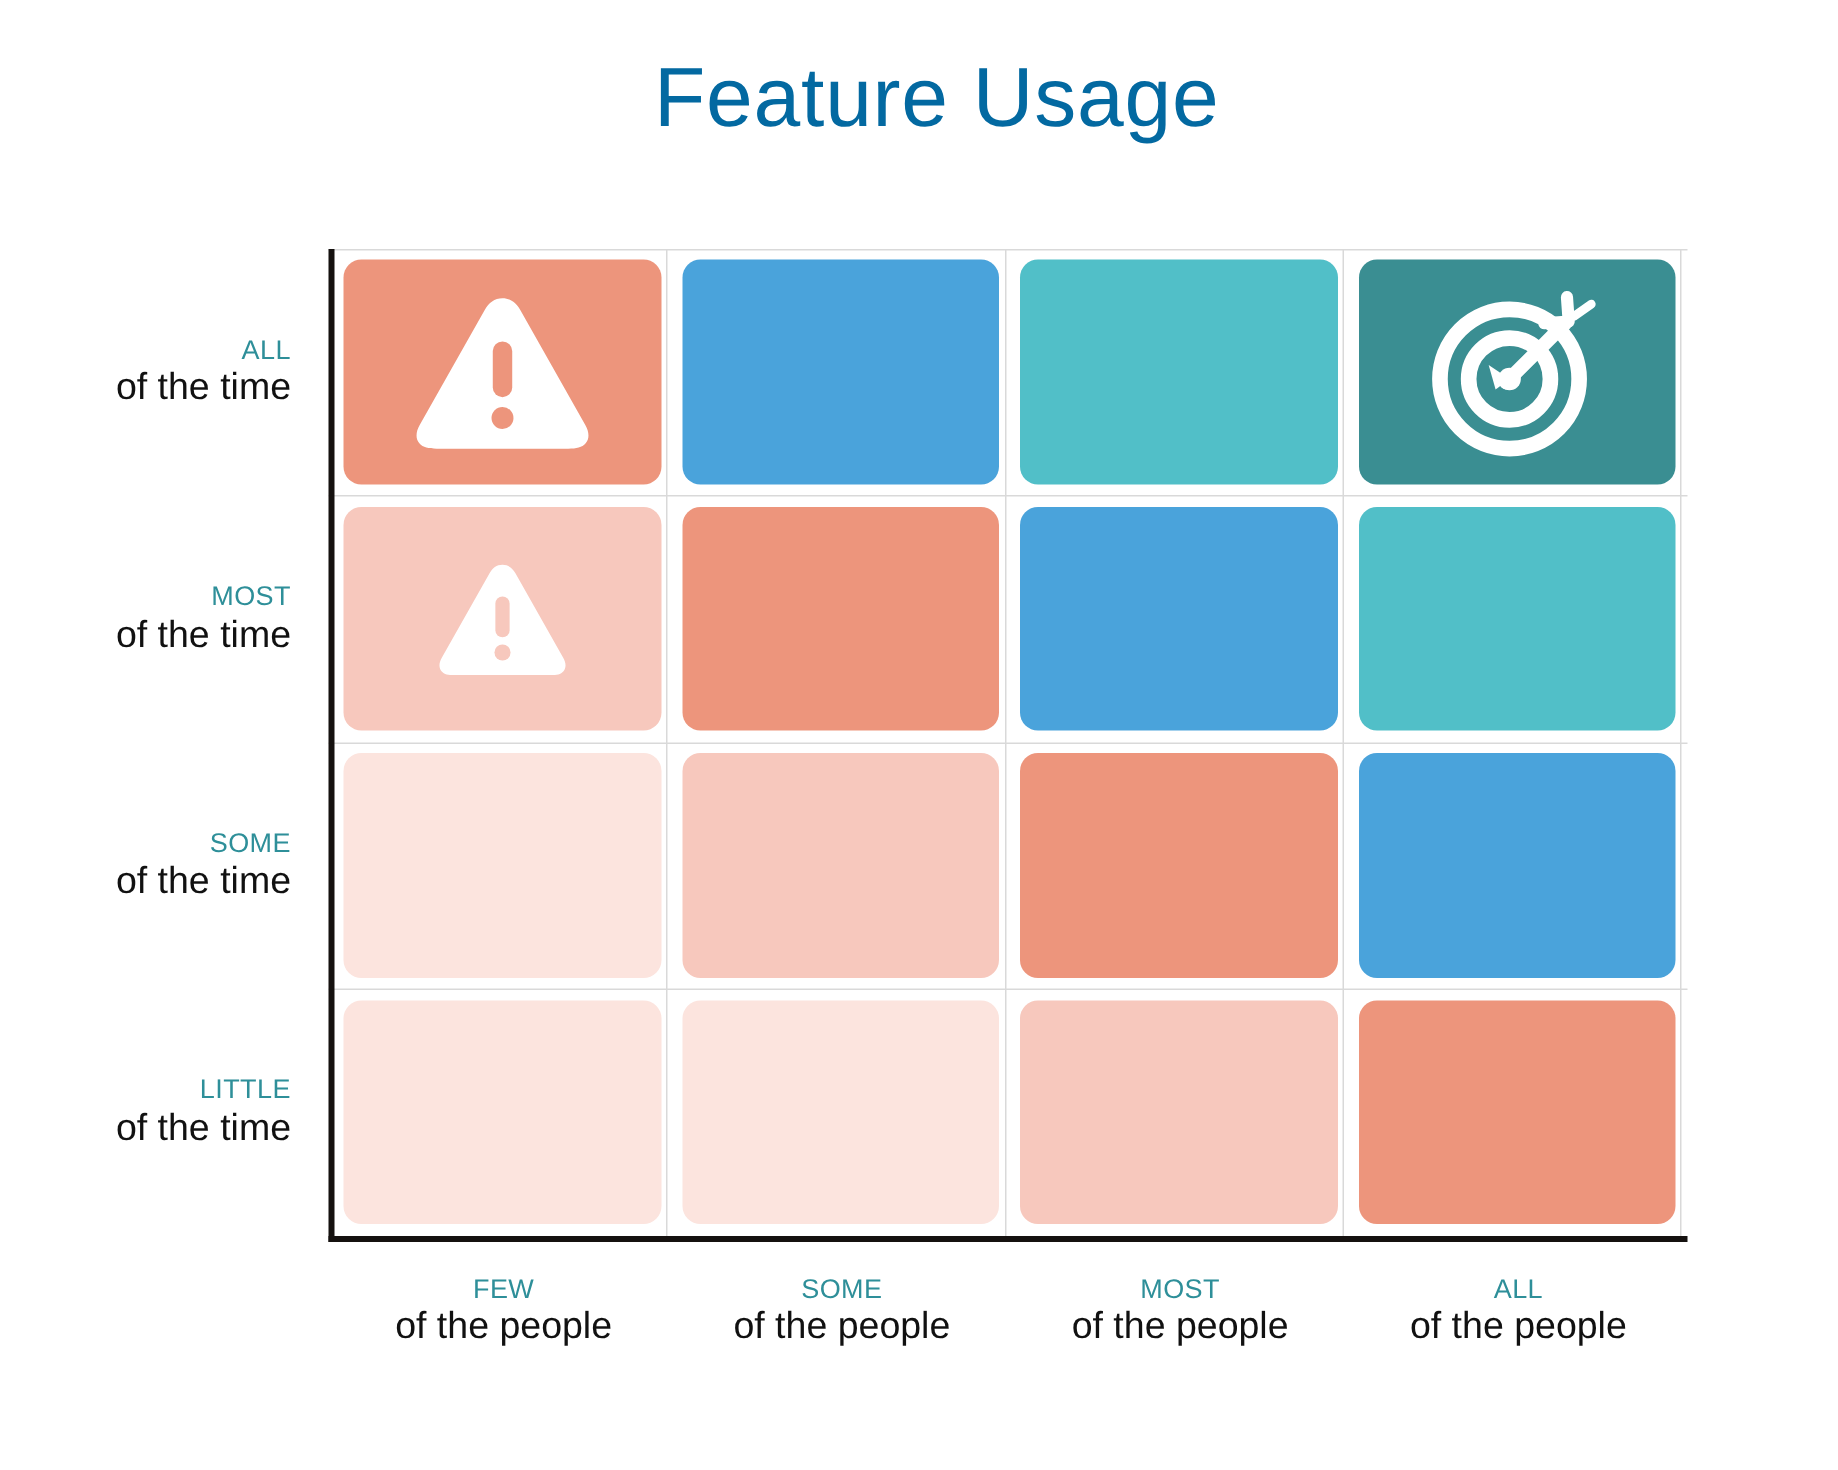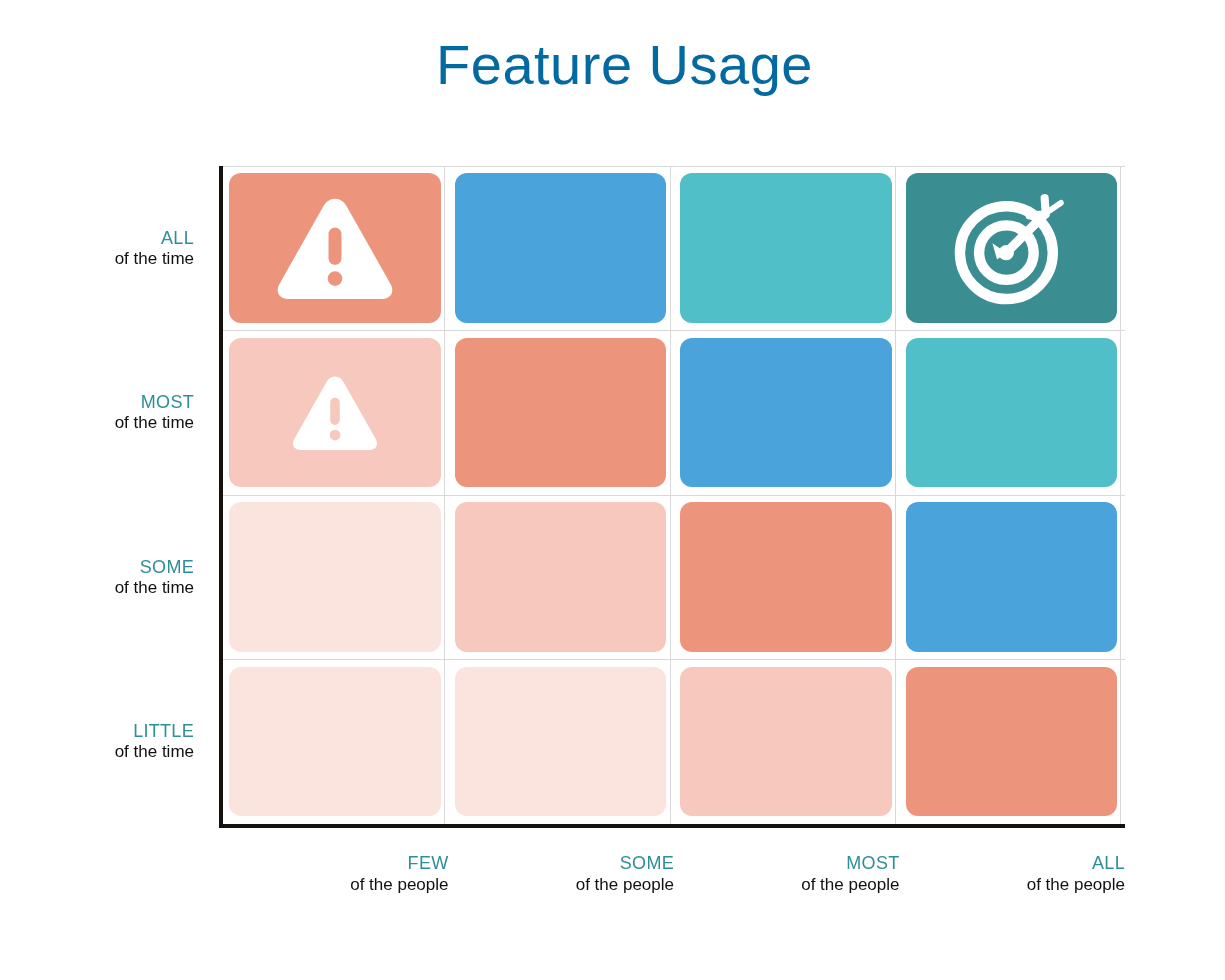--- a/index.html
+++ b/index.html
@@ -110,39 +110,39 @@
     left: 0px;
     top: 166px;
     width: 196px;
     height: 658px;
     display: grid;
     grid-template-rows: repeat(4, 1fr);
   }
   .axis-label {
     display: flex;
     flex-direction: column;
-    align-items: flex-end;
+    align-items: center;
     justify-content: center;
     text-align: center;
     line-height: 1.18;
   }
   #y-labels .axis-label {
     align-items: flex-end;
     text-align: right;
     padding-right: 2px;
   }
   .label-key {
     color: #2e8f99;
     font-size: 18px;
     font-weight: 400;
     letter-spacing: 0.3px;
   }
   .label-sub {
     color: #111111;
-    font-size: 17px;
+    font-size: 25px;
     font-weight: 400;
   }
 
   
   #x-labels {
     position: absolute;
     left: 223px;
     top: 838px;
     width: 902px;
     height: 72px;

